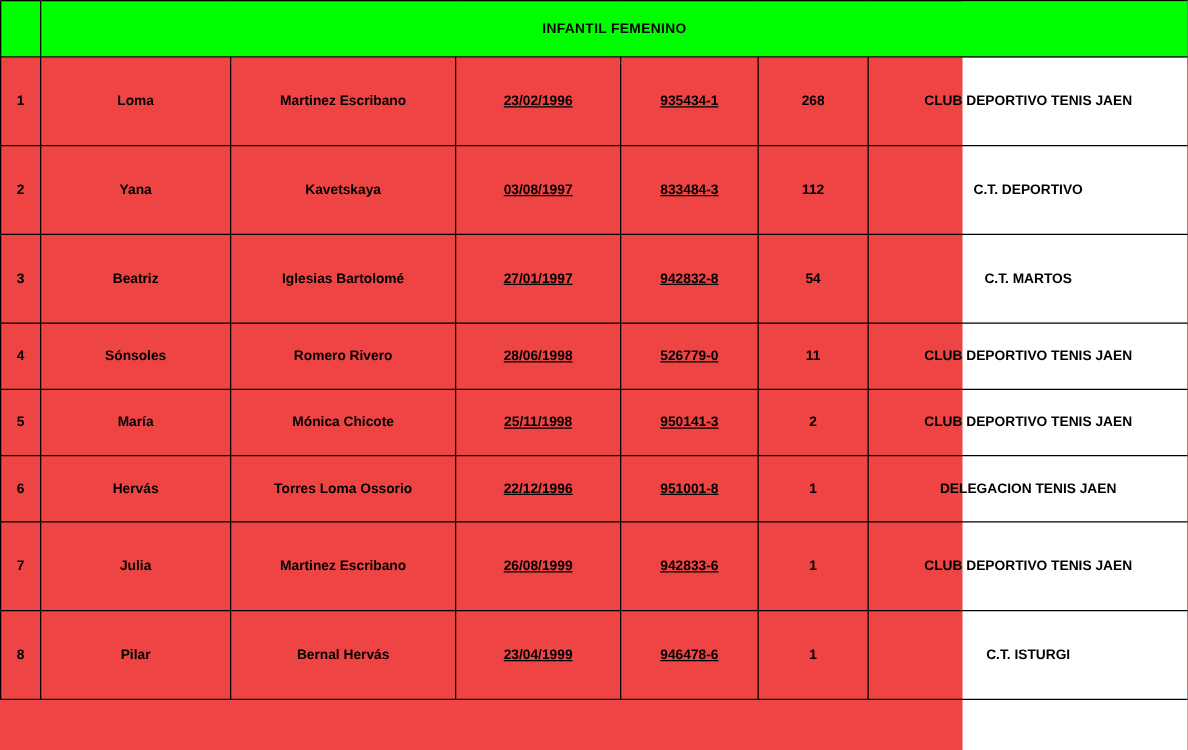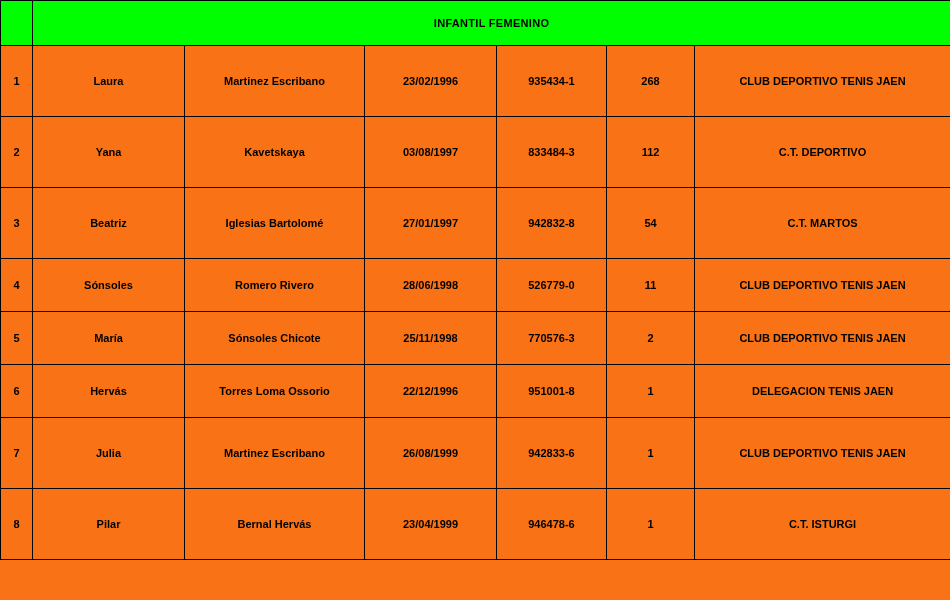--- a/index.html
+++ b/index.html
@@ -7,24 +7,24 @@
     padding: 0;
   }
   body {
     width: 950px;
     height: 600px;
     background: #ffffff;
     font-family: "Liberation Sans", sans-serif;
     overflow: hidden;
   }
   .sheet {
-    width: 950px;
+    width: 770px;
     height: 600px;
     position: relative;
-    background: #f97316;
+    background: #ef4444;
   }
   table.grid {
     border-collapse: collapse;
     table-layout: fixed;
     width: 950px;
   }
   table.grid td {
     border: 1px solid #000000;
     padding: 0;
     vertical-align: middle;
@@ -68,20 +68,21 @@
     font-size: 12px;
     font-weight: bold;
     text-align: left;
     padding-left: 12px;
   }
   .nom-cell, .ape-cell {
     font-size: 11px;
   }
   .fec-cell, .lic-cell {
     font-size: 11px;
+    text-decoration: underline;
   }
   .ran-cell {
     font-size: 13px;
     margin-top: 36px;
   }
   .clu-cell {
     font-size: 10.5px;
     border-radius: 13px;
   }
   tr.data-row td { height: 70px; }
@@ -102,21 +103,21 @@
       <col class="c-clu">
     </colgroup>
     <tbody>
       <tr>
         <td class="corner-cell"></td>
         <td class="title-cell" colspan="6">INFANTIL FEMENINO</td>
       </tr>
 
       <tr class="data-row">
         <td class="idx-cell">1</td>
-        <td class="nom-cell">Laura</td>
+        <td class="nom-cell">Loma</td>
         <td class="ape-cell">Martinez Escribano</td>
         <td class="fec-cell">23/02/1996</td>
         <td class="lic-cell">935434-1</td>
         <td class="ran-cell">268</td>
         <td class="clu-cell">CLUB DEPORTIVO TENIS JAEN</td>
       </tr>
 
       <tr class="data-row">
         <td class="idx-cell">2</td>
         <td class="nom-cell">Yana</td>
@@ -143,23 +144,23 @@
         <td class="ape-cell">Romero Rivero</td>
         <td class="fec-cell">28/06/1998</td>
         <td class="lic-cell">526779-0</td>
         <td class="ran-cell">11</td>
         <td class="clu-cell">CLUB DEPORTIVO TENIS JAEN</td>
       </tr>
 
       <tr class="r-compact">
         <td class="idx-cell">5</td>
         <td class="nom-cell">María</td>
-        <td class="ape-cell">Sónsoles Chicote</td>
+        <td class="ape-cell">Mónica Chicote</td>
         <td class="fec-cell">25/11/1998</td>
-        <td class="lic-cell">770576-3</td>
+        <td class="lic-cell">950141-3</td>
         <td class="ran-cell">2</td>
         <td class="clu-cell">CLUB DEPORTIVO TENIS JAEN</td>
       </tr>
 
       <tr class="r-compact">
         <td class="idx-cell">6</td>
         <td class="nom-cell">Hervás</td>
         <td class="ape-cell">Torres Loma Ossorio</td>
         <td class="fec-cell">22/12/1996</td>
         <td class="lic-cell">951001-8</td>

